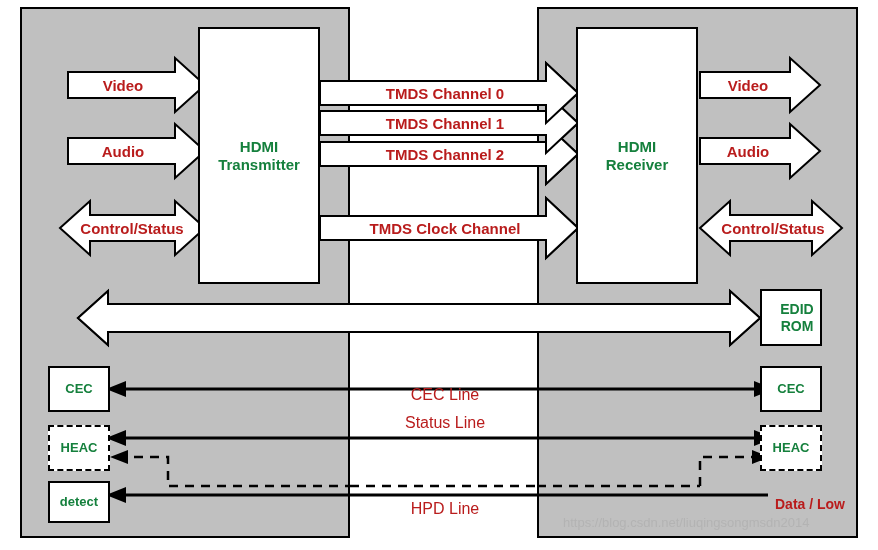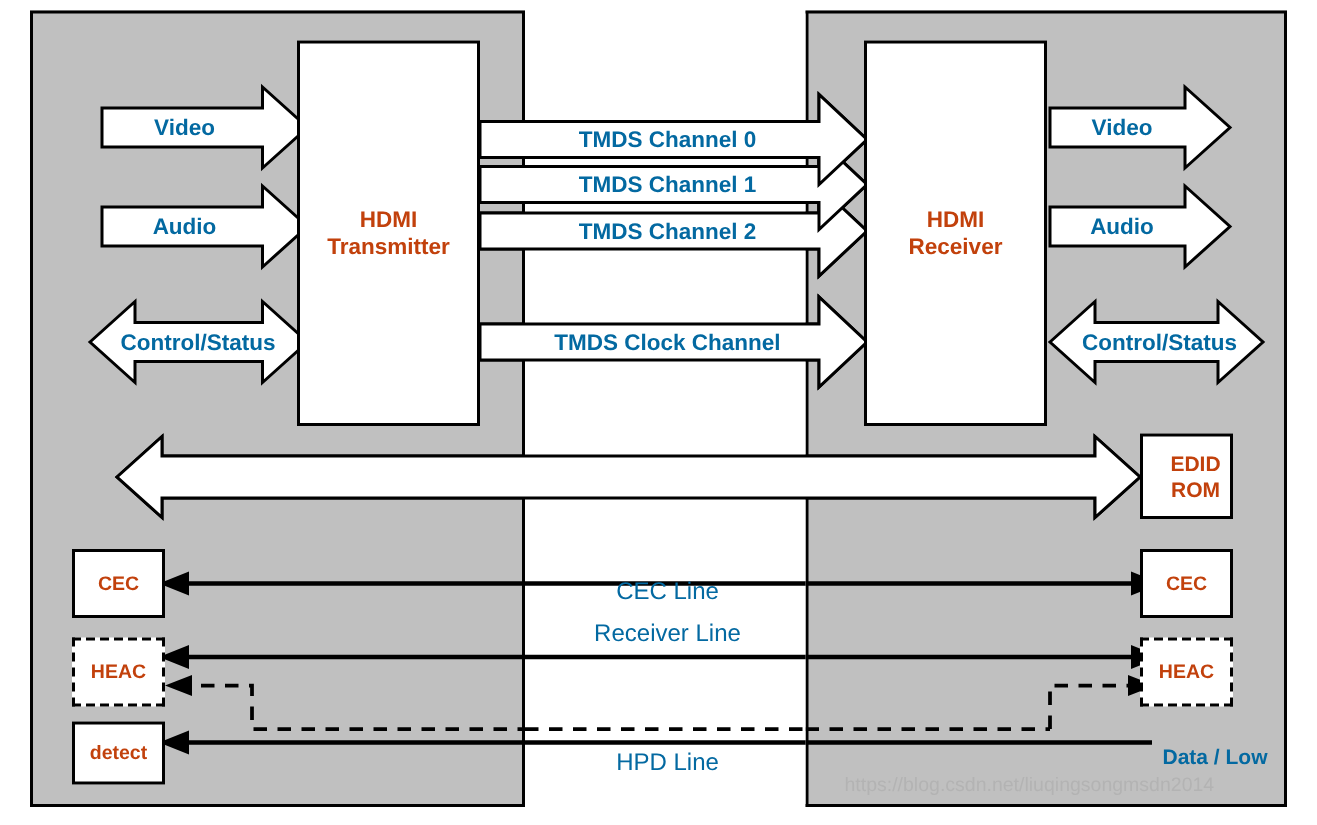--- a/index.html
+++ b/index.html
@@ -2,27 +2,27 @@
 <html><head>
 <meta charset="utf-8">
 <style>
   html,body{margin:0;padding:0;background:#ffffff;}
   body{font-family:"Liberation Sans",sans-serif;}
   #root{position:relative;width:878px;height:550px;background:#ffffff;overflow:hidden;}
 
   .panel{position:absolute;background:#c0c0c0;border:2px solid #000;box-sizing:border-box;}
   .wbox{position:absolute;background:#ffffff;border:2px solid #000;box-sizing:border-box;
         display:flex;align-items:center;justify-content:center;text-align:center;
-        font-weight:bold;color:#c2410c;line-height:1.15;}
+        font-weight:bold;color:#15803d;line-height:1.15;}
   .wbox.dashed{border:2px dashed #000;}
 
   
   .band{position:absolute;background:#ffffff;}
 
-  .lbl{position:absolute;color:#0369a1;font-weight:bold;white-space:nowrap;
+  .lbl{position:absolute;color:#b91c1c;font-weight:bold;white-space:nowrap;
        display:flex;align-items:center;justify-content:center;}
 
   svg.layer{position:absolute;left:0;top:0;width:878px;height:550px;overflow:visible;}
 
   .watermark{position:absolute;color:#b3b3b3;font-size:13px;white-space:nowrap;}
 </style>
 </head>
 <body>
 
 <div id="root">
@@ -127,20 +127,20 @@
   <div class="lbl" style="left:702px;top:139px;width:92px;height:24px;font-size:15px;">Audio</div>
   <div class="lbl" style="left:702px;top:216px;width:142px;height:24px;font-size:15px;">Control/Status</div>
 
   <div class="lbl" style="left:350px;top:82px;width:190px;height:22px;font-size:15px;">TMDS Channel 0</div>
   <div class="lbl" style="left:350px;top:112px;width:190px;height:22px;font-size:15px;">TMDS Channel 1</div>
   <div class="lbl" style="left:350px;top:143px;width:190px;height:22px;font-size:15px;">TMDS Channel 2</div>
   <div class="lbl" style="left:350px;top:217px;width:190px;height:22px;font-size:15px;">TMDS Clock Channel</div>
 
 
   <div class="lbl" style="left:370px;top:363px;width:150px;height:22px;font-size:16px;font-weight:normal;margin-top:21px;">CEC Line</div>
-  <div class="lbl" style="left:370px;top:412px;width:150px;height:22px;font-size:16px;font-weight:normal;">Receiver Line</div>
+  <div class="lbl" style="left:370px;top:412px;width:150px;height:22px;font-size:16px;font-weight:normal;">Status Line</div>
   <div class="lbl" style="left:370px;top:498px;width:150px;height:22px;font-size:16px;font-weight:normal;">HPD Line</div>
 
   <div class="lbl" style="left:755px;top:493px;width:110px;height:22px;font-size:14px;">Data / Low</div>
 
   <div class="watermark" style="left:563px;top:515px;">https://blog.csdn.net/liuqingsongmsdn2014</div>
 
 </div>
 
 </body></html>

